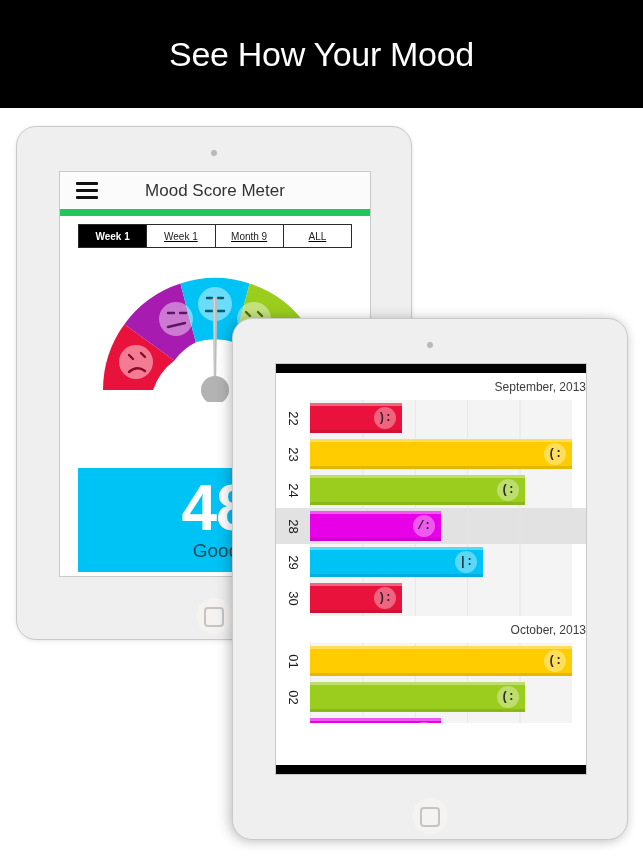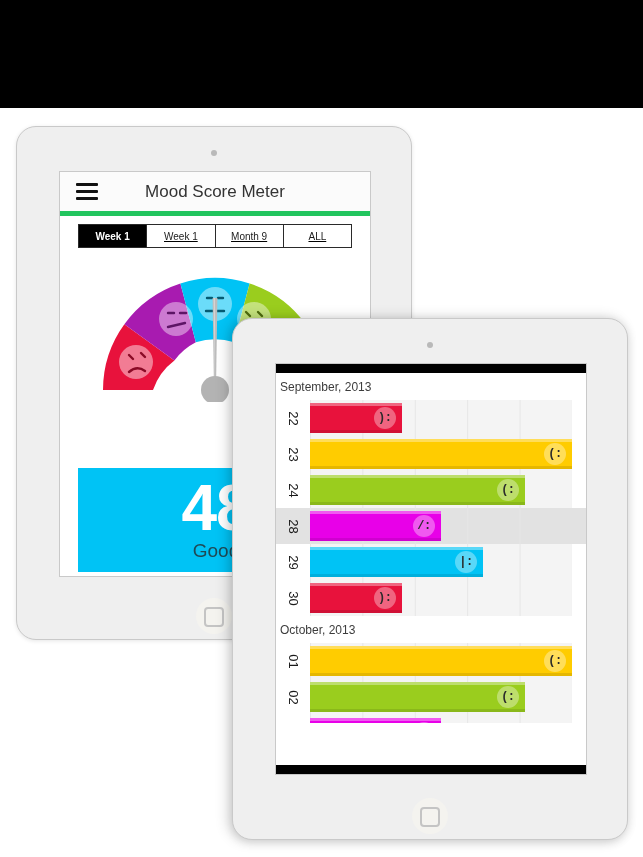--- a/index.html
+++ b/index.html
@@ -100,21 +100,21 @@
     overflow: hidden;
   }
   .tablet-back .viewport  { height: 406px; }
   .tablet-front .viewport { height: 412px; }
 
   
   .navbar {
     position: relative;
     height: 44px;
     background: #fbfbfb;
-    border-bottom: 5px solid #22c55e;
+    border-bottom: 7px solid #22c55e;
     display: flex;
     align-items: center;
   }
   .hamburger {
     position: absolute;
     left: 16px;
     width: 22px;
     display: flex;
     flex-direction: column;
     gap: 4px;
@@ -211,24 +211,24 @@
     height: 9px;
     background: #000000;
   }
   .history-body {
     position: relative;
     background: #ffffff;
     height: 350px;
     overflow: hidden;
   }
   .month-heading {
-    text-align: left;
+    text-align: right;
     font-size: 12px;
     color: #3c3c3c;
-    padding: 7px 0 6px 4px;
+    padding: 7px 0 6px 16px;
     background: #ffffff;
   }
 
   .bar-row {
     position: relative;
     height: 36px;
     display: flex;
     align-items: stretch;
   }
   .bar-row.selected { background: #e2e2e2; }
@@ -290,20 +290,21 @@
     height: 9px;
     background: #000000;
   }
 </style>
 </head>
 <body>
 
 <div class="screen">
 
   <div class="headline-band">
+    <div class="headline-line">See How Your Mood</div>
   </div>
 
   <div class="tablet tablet-back">
     <div class="camera"></div>
     <div class="home-halo"></div>
     <div class="home-btn"></div>
 
     <div class="viewport">
 
       <div class="navbar">

